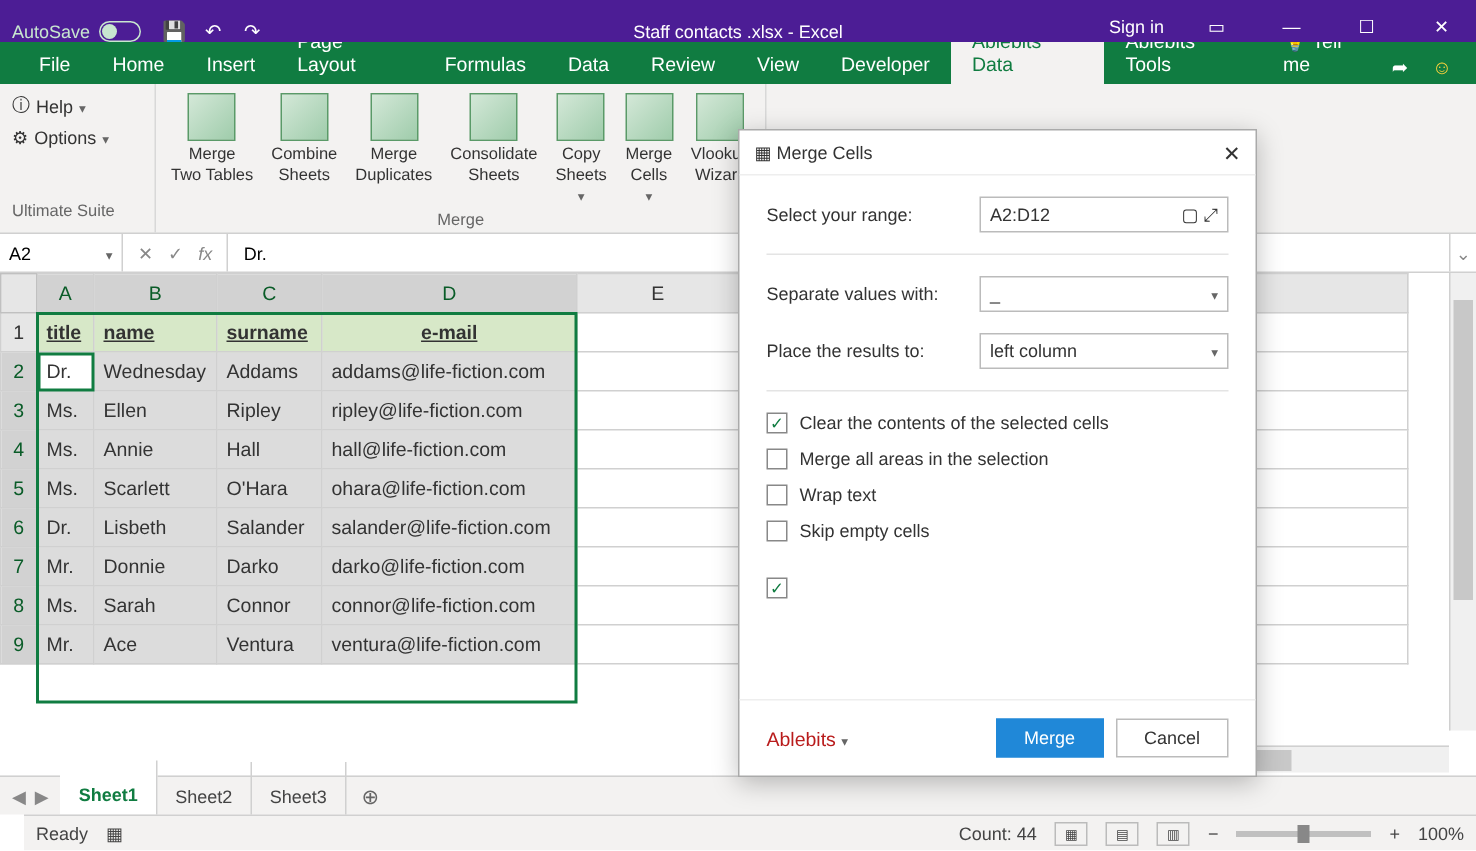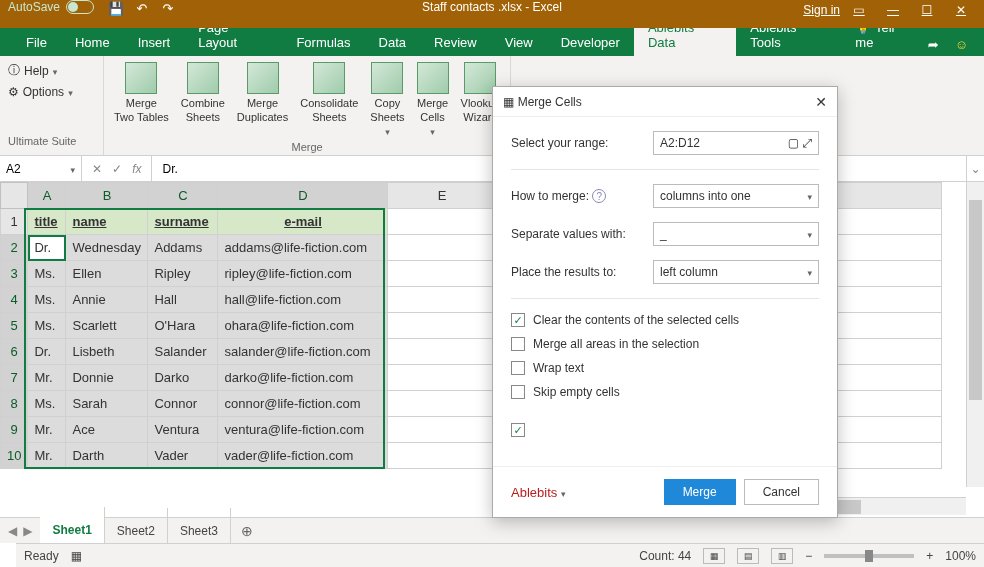--- a/index.html
+++ b/index.html
@@ -1,26 +1,26 @@
 <!DOCTYPE html>
 <html><head>
 <meta charset="utf-8">
 <style>
 * { margin: 0; padding: 0; box-sizing: border-box; font-family: "Segoe UI", Arial, sans-serif; }
 body { background: #fff; width: 984px; height: 567px; overflow: hidden; position: relative; }
 
 
-.titlebar { height: 28px; background: #a16207; display: flex; align-items: flex-start; color: #fff; font-size: 12px; position: relative; }
+.titlebar { height: 28px; background: #4c1d95; display: flex; align-items: flex-end; color: #fff; font-size: 12px; position: relative; }
 .titlebar .autosave { margin-left: 8px; display: flex; align-items: center; gap: 6px; color: #c8e6d0; }
 .toggle { width: 28px; height: 14px; border: 1px solid #c8e6d0; border-radius: 7px; position: relative; }
 .toggle::after { content: ""; width: 10px; height: 10px; background: #c8e6d0; border-radius: 50%; position: absolute; top: 1px; left: 1px; }
 .titlebar .qat { display: flex; gap: 10px; margin-left: 14px; }
 .titlebar .qat-icon { width: 16px; height: 16px; display: flex; align-items: center; justify-content: center; color: #fff; font-size: 13px; }
 .titlebar .center-title { position: absolute; left: 50%; transform: translateX(-50%); color: #fff; }
-.titlebar .right-group { margin-left: auto; display: flex; align-items: center; gap: 4px; margin-right: 8px; color: #fff; text-decoration: underline; }
+.titlebar .right-group { margin-left: auto; display: flex; align-items: center; gap: 20px; margin-right: 8px; color: #fff; }
 .win-btn { width: 30px; height: 20px; display: flex; align-items: center; justify-content: center; font-size: 12px; }
 
 
 .ribbon-tabs { height: 28px; background: #107c41; display: flex; align-items: flex-end; padding-left: 12px; font-size: 13px; color: #fff; }
 .ribbon-tab { padding: 6px 14px 6px 14px; cursor: pointer; }
 .ribbon-tab.active { background: #f3f2f1; color: #107c41; }
 .ribbon-tabs .right-icons { margin-left: auto; display: flex; align-items: center; gap: 16px; margin-right: 16px; padding-bottom: 4px; }
 
 
 .ribbon-content { height: 100px; background: #f3f2f1; border-bottom: 1px solid #d0d0d0; display: flex; font-size: 12px; color: #333; }
@@ -285,29 +285,20 @@
         </tr>
     <tr class="sel">
           <th class="row-head sel">9</th>
           <td>Mr.</td>
           <td>Ace</td>
           <td>Ventura</td>
           <td>ventura@life-fiction.com</td>
           <td style="background:#fff"></td>
           <td style="background:#fff"></td>
         </tr>
-    <tr class="sel">
-          <th class="row-head sel">10</th>
-          <td>Mr.</td>
-          <td>Darth</td>
-          <td>Vader</td>
-          <td>vader@life-fiction.com</td>
-          <td style="background:#fff"></td>
-          <td style="background:#fff"></td>
-        </tr>
   </tbody>
     </table>
   <div class="selection-border" style="left:24px;top:26px;width:361px;height:261px"></div>
   <div class="vscroll">
       <div class="vscroll-thumb"></div>
     </div>
 </div>
 
 <div class="sheet-tabs">
   <div class="sheet-nav">
@@ -347,27 +338,20 @@
   <div class="dlg-body">
     <div class="dlg-row">
       <span class="dlg-label">Select your range:</span>
       <div class="dlg-input">
         <span>A2:D12</span>
         <span><span>▢</span> <span>⤢</span></span>
       </div>
     </div>
     <div class="dlg-sep"></div>
     <div class="dlg-row">
-      <span class="dlg-label"><span>How to merge:</span> <span class="help-icon">?</span></span>
-      <div class="dlg-select">
-          <span>columns into one</span>
-          <span class="chev"></span>
-        </div>
-    </div>
-    <div class="dlg-row">
       <span class="dlg-label">Separate values with:</span>
       <div class="dlg-select">
           <span>_</span>
           <span class="chev"></span>
         </div>
     </div>
     <div class="dlg-row">
       <span class="dlg-label">Place the results to:</span>
       <div class="dlg-select">
           <span>left column</span>

